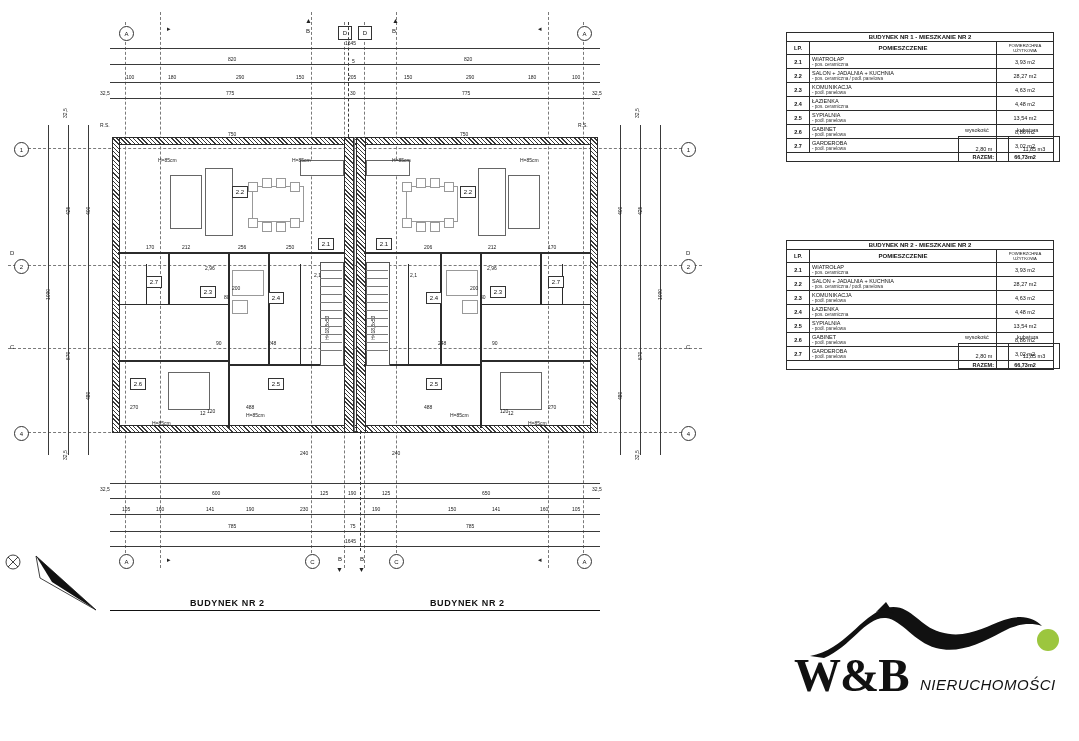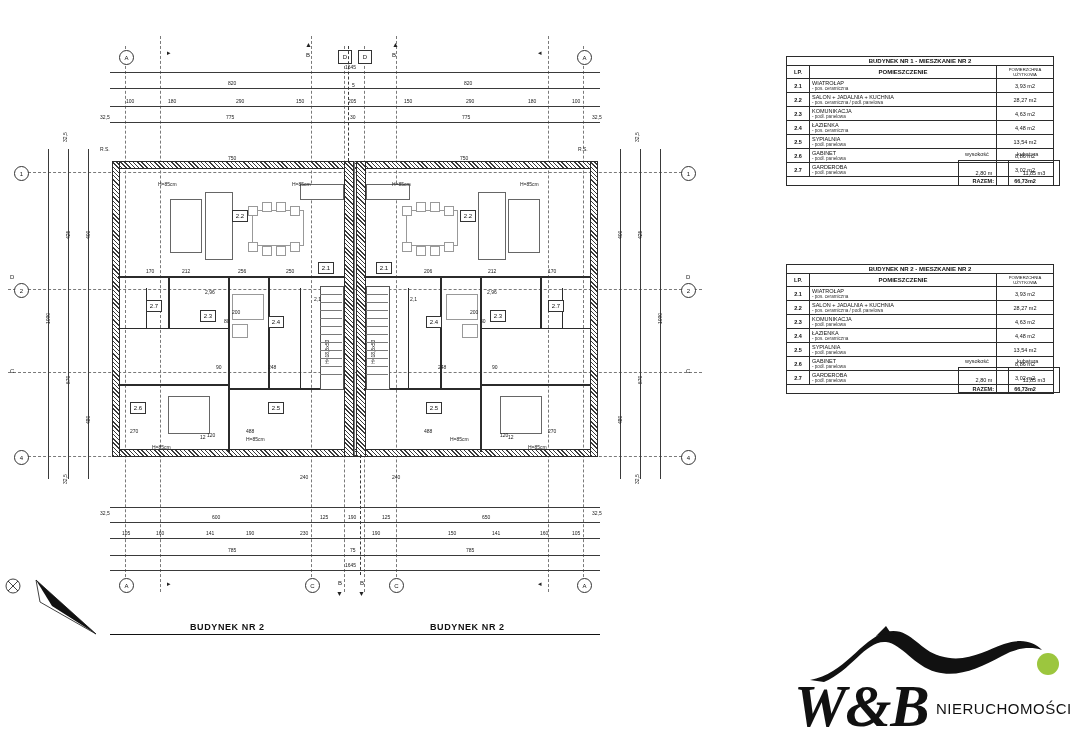--- a/index.html
+++ b/index.html
@@ -1,18 +1,18 @@
 <!DOCTYPE html>
 <html><head>
 <meta charset="utf-8">
 <style>
   html,body{margin:0;padding:0;background:#ffffff;}
   body{width:1079px;height:741px;position:relative;overflow:hidden;
        font-family:"Liberation Sans",sans-serif;color:#111;}
-  .page{position:absolute;inset:0;margin-top:24px;}
+  .page{position:absolute;inset:0;}
 
   
   .abs{position:absolute;}
   .lbl{position:absolute;font-size:5px;color:#222;white-space:nowrap;}
   .lbl6{position:absolute;font-size:6px;color:#222;white-space:nowrap;}
   .lbl7{position:absolute;font-size:7px;color:#222;white-space:nowrap;}
   .hline{position:absolute;height:0;border-top:0.6px solid #3a3a3a;}
   .vline{position:absolute;width:0;border-left:0.6px solid #3a3a3a;}
   .dash{border-top-style:dashed !important;}
   .dashv{border-left-style:dashed !important;}
@@ -34,21 +34,21 @@
         padding:1px 2px;vertical-align:middle;color:#111;}
   .tbl .hdr{text-align:center;font-weight:bold;font-size:6px;}
   .tbl .lp{text-align:center;width:18px;font-weight:bold;}
   .tbl .num{text-align:center;}
   .tbl .sub{font-size:4.6px;color:#333;}
   .tbl .tot{text-align:right;font-weight:bold;}
 
   
   .logo{position:absolute;}
   .logoWB{font-family:"Liberation Serif",serif;font-weight:bold;
-          font-size:59px;letter-spacing:-1px;color:#111;font-style:italic;}
+          font-size:47px;letter-spacing:-1px;color:#111;}
   .logoSub{font-family:"Liberation Sans",sans-serif;font-size:15px;
            letter-spacing:0.5px;color:#111;}
   .bigtitle{position:absolute;font-size:9px;font-weight:bold;letter-spacing:0.6px;}
 </style>
 </head>
 <body>
 
 <div class="page">
 
   <div class="abs" style="left:0;top:0;width:760px;height:741px;">
@@ -554,16 +554,16 @@
   <div class="abs" style="left:958px;top:343px;width:50px;height:24px;border:0.7px solid #2b2b2b;border-right:none;display:flex;align-items:center;justify-content:center;font-size:5.5px;">2,80 m</div>
   <div class="abs" style="left:1008px;top:343px;width:50px;height:24px;border:0.7px solid #2b2b2b;display:flex;align-items:center;justify-content:center;font-size:5.5px;">11,85 m3</div>
 
   <div class="logo" style="left:780px;top:600px;width:290px;height:120px;">
     <svg style="position:absolute;left:10px;top:0;width:280px;height:70px;" viewBox="0 0 280 70">
       <path d="M20 56 C55 50 70 16 96 8 C120 2 128 26 150 32 C176 40 196 26 214 20 C232 14 244 18 252 26 C240 22 226 24 212 32 C190 44 168 54 146 48 C124 42 112 20 96 18 C76 16 62 46 34 58 Z" fill="#111"></path>
       <path d="M86 12 L96 2 L104 14 L96 10 Z" fill="#111"></path>
       <circle cx="258" cy="40" r="11" fill="#9cc63e"></circle>
     </svg>
     <div class="logoWB" style="position:absolute;left:14px;top:48px;">W&amp;B</div>
-    <div class="logoSub" style="position:absolute;left:156px;top:76px;">NIERUCHOMOŚCI</div>
+    <div class="logoSub" style="position:absolute;left:140px;top:76px;font-style:italic;">NIERUCHOMOŚCI</div>
   </div>
 
 </div>
 
 </body></html>

